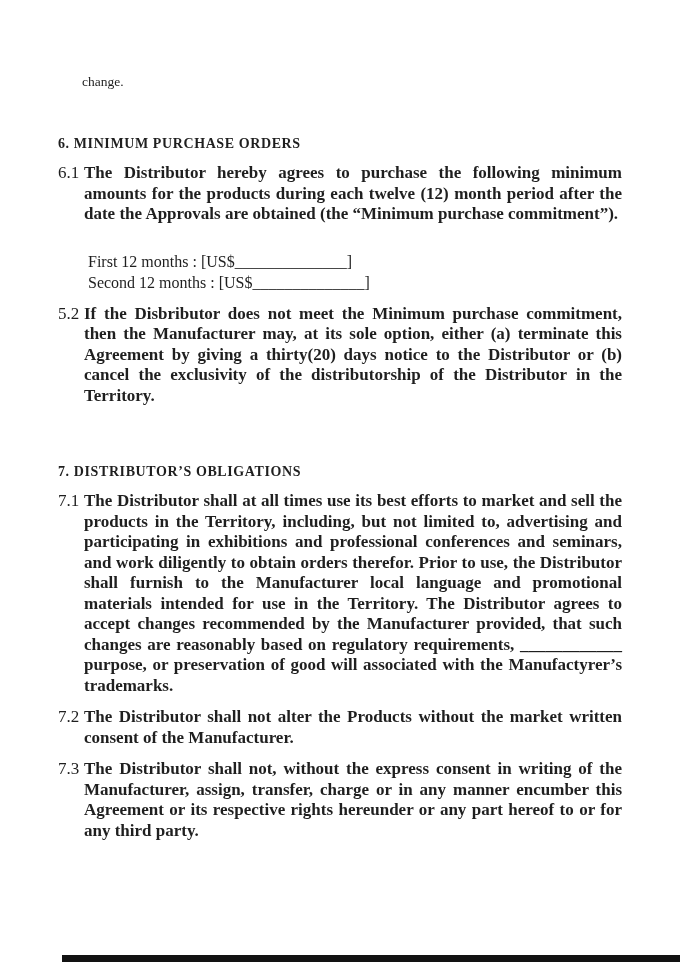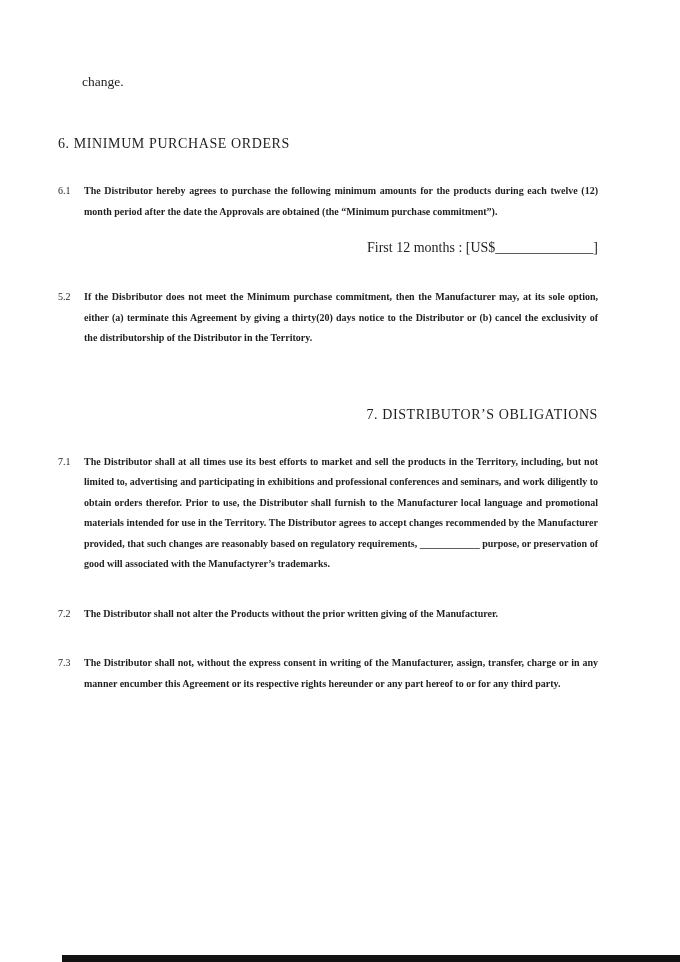--- a/index.html
+++ b/index.html
@@ -9,56 +9,55 @@
   body {
     width: 680px;
     height: 962px;
     background: #ffffff;
     font-family: "Liberation Serif", "DejaVu Serif", serif;
     color: #1f1f1f;
     position: relative;
     overflow: hidden;
   }
   .content {
-    padding: 72px 82px 0 58px;
+    padding: 72px 58px 0 58px;
     box-sizing: border-box;
   }
   .fragment {
     margin: 0 0 0 24px;
     font-size: 13.5px;
     line-height: 20px;
   }
   .section-heading {
     font-size: 14px;
-    font-weight: 400;
+    font-weight: 700;
     letter-spacing: 0.6px;
     margin: 0;
   }
   .heading-6 { margin-top: 44px; }
-  .heading-7 { margin-top: 58px; text-align: right; }
+  .heading-7 { margin-top: 58px; }
   .clause {
     display: flex;
-    margin-top: 29px;
-    font-size: 10px;
+    margin-top: 11px;
+    font-size: 17px;
     line-height: 20.5px;
   }
   .clause-num {
     flex: 0 0 26px;
   }
   .clause-text {
     flex: 1;
     margin: 0;
     text-align: justify;
     font-weight: bold;
   }
   .blank-list {
-    margin: 15px 0 0 30px;
-    font-size: 14px;
+    margin: 26px 0 0 30px;
+    font-size: 16px;
     line-height: 21px;
-    text-align: right;
   }
   .blank-list p {
     margin: 0;
   }
   .bottom-bar {
     position: absolute;
     left: 62px;
     right: 0;
     bottom: 0;
     height: 7px;
@@ -74,37 +73,38 @@
 
   <h2 class="section-heading heading-6">6. MINIMUM PURCHASE ORDERS</h2>
 
   <div class="clause">
     <span class="clause-num">6.1</span>
     <p class="clause-text">The Distributor hereby agrees to purchase the following minimum amounts for the products during each twelve (12) month period after the date the Approvals are obtained (the “Minimum purchase commitment”).</p>
   </div>
 
   <div class="blank-list">
     <p>First 12 months : [US$______________]</p>
+    <p>Second 12 months : [US$______________]</p>
   </div>
 
   <div class="clause">
     <span class="clause-num">5.2</span>
     <p class="clause-text">If the Disbributor does not meet the Minimum purchase commitment, then the Manufacturer may, at its sole option, either (a) terminate this Agreement by giving a thirty(20) days notice to the Distributor or (b) cancel the exclusivity of the distributorship of the Distributor in the Territory.</p>
   </div>
 
   <h2 class="section-heading heading-7">7. DISTRIBUTOR’S OBLIGATIONS</h2>
 
   <div class="clause">
     <span class="clause-num">7.1</span>
     <p class="clause-text">The Distributor shall at all times use its best efforts to market and sell the products in the Territory, including, but not limited to, advertising and participating in exhibitions and professional conferences and seminars, and work diligently to obtain orders therefor. Prior to use, the Distributor shall furnish to the Manufacturer local language and promotional materials intended for use in the Territory. The Distributor agrees to accept changes recommended by the Manufacturer provided, that such changes are reasonably based on regulatory requirements, ____________ purpose, or preservation of good will associated with the Manufactyrer’s trademarks.</p>
   </div>
 
   <div class="clause">
     <span class="clause-num">7.2</span>
-    <p class="clause-text">The Distributor shall not alter the Products without the prior written giving of the Manufacturer.</p>
+    <p class="clause-text">The Distributor shall not alter the Products without the market written consent of the Manufacturer.</p>
   </div>
 
   <div class="clause">
     <span class="clause-num">7.3</span>
     <p class="clause-text">The Distributor shall not, without the express consent in writing of the Manufacturer, assign, transfer, charge or in any manner encumber this Agreement or its respective rights hereunder or any part hereof to or for any third party.</p>
   </div>
 
 
 </div>
 

